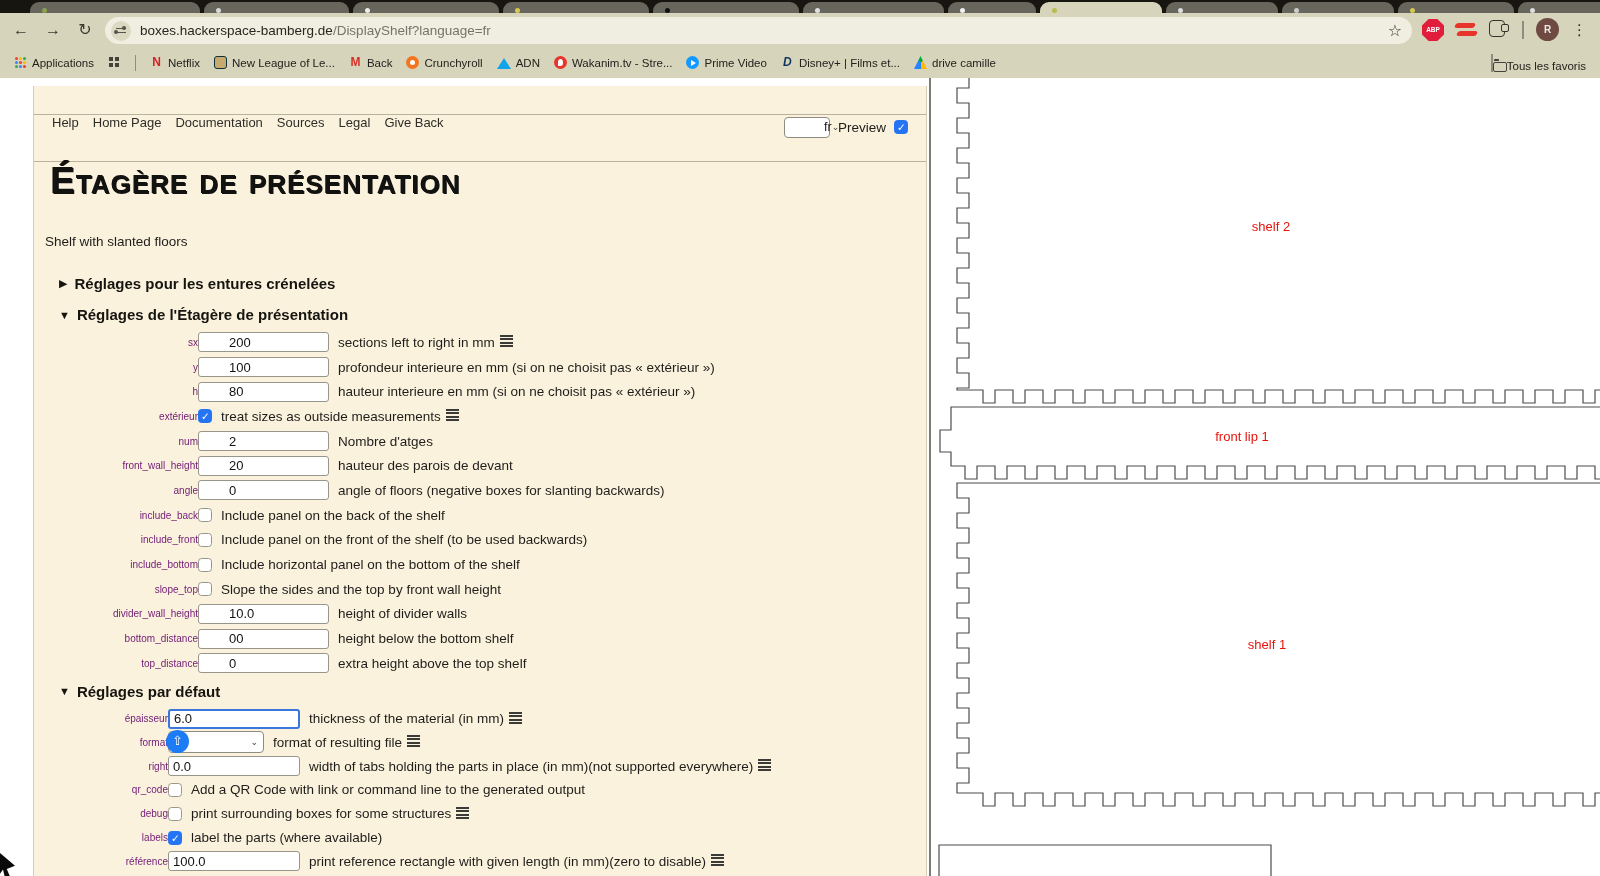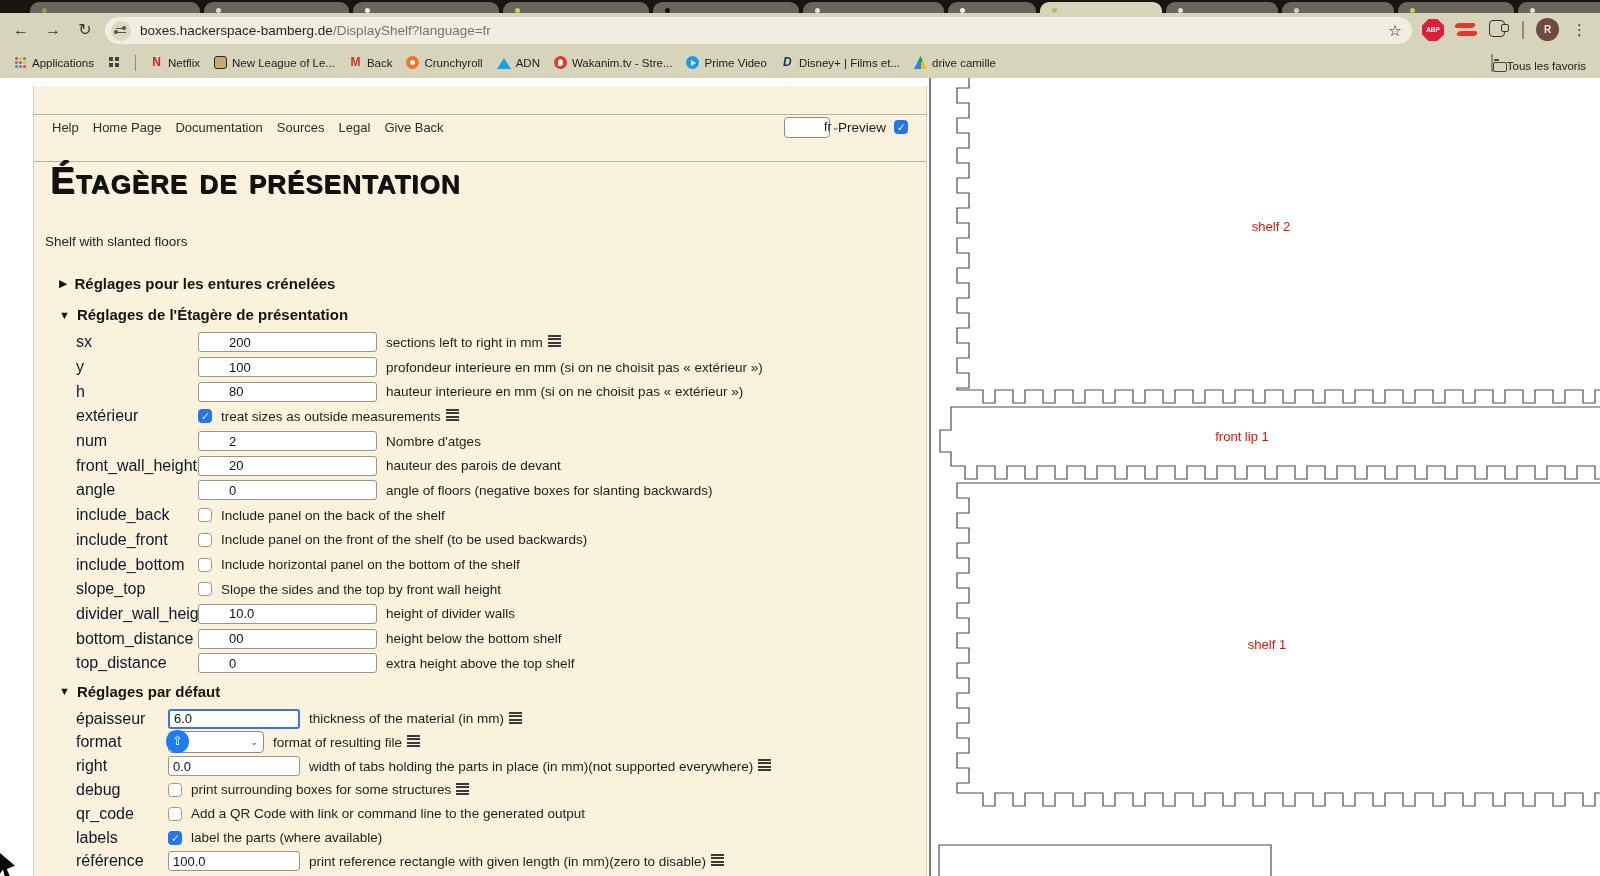--- a/index.html
+++ b/index.html
@@ -66,47 +66,47 @@
   .i-drive { background:conic-gradient(from 180deg,#2684fc 0 33%,#00ac47 33% 66%,#ffba00 66% 100%);
       clip-path:polygon(50% 0,100% 100%,0 100%); }
   .i-folder { width:14px; height:10px; border:1.5px solid #44423a; border-radius:2px; margin-top:2px; }
   .i-folder::before { content:""; position:absolute; left:0px; top:-4px; width:5px; height:2px; background:#44423a; border-radius:1px 1px 0 0; }
 
   
   .pagearea { position:absolute; left:0; top:78px; width:1600px; height:798px; background:#fff; }
   .container { position:absolute; left:33px; top:8px; width:894px; height:820px; background:#fbf2de;
                border-left:1px solid #d4cdb8; border-right:1px solid #d4cdb8; color:#1e1d1a; }
   .hr { position:absolute; left:0; width:100%; height:1px; background:#b9b29c; }
-  .topnav { position:absolute; left:18px; right:18px; top:29px; height:24px; display:flex; align-items:center; font-size:13px; }
+  .topnav { position:absolute; left:18px; right:18px; top:29px; height:24px; display:flex; font-size:13px; }
   .topnav .lnk { margin-right:14px; color:#2e2d28; cursor:pointer; }
   .nav-right { margin-left:auto; display:flex; align-items:center; gap:8px; }
   .select { background:#fff; border:1px solid #8e8c80; border-radius:4px; height:21px; font-size:12.5px;
             display:inline-flex; align-items:center; padding:0 5px; position:relative; color:#222; }
   .select .chev { margin-left:auto; font-size:9px; color:#444; }
   .sel-lang { width:32px;padding-left:39px; }
   .cb { width:14px; height:14px; border:1px solid #98968a; border-radius:3.5px; background:#fff; display:inline-block; position:relative; flex:0 0 auto; }
   .cb.on { background:#2574f4; border-color:#2574f4; }
   .cb.on::after { content:"✓"; position:absolute; left:2px; top:0px; font-size:10.5px; color:#fff; font-weight:bold; }
 
   .title { position:absolute; left:16px; top:74px; font-size:37px; font-weight:900; letter-spacing:1px;
            font-variant:small-caps; color:#121210; text-shadow:1px 1px 0 #121210; }
   .subtitle { position:absolute; left:11px; top:148px; font-size:13.5px; }
 
   .formwrap { position:absolute; left:0; top:182px; width:100%; }
   .sechead { display:flex; align-items:center; padding-left:25px; font-size:15px; font-weight:bold; height:31px; color:#151510; cursor:pointer; }
   .sechead .tri { font-size:11px; margin-right:7px; color:#151510; }
   .row { display:flex; align-items:center; padding-left:42px; }
   .sec-shelf .row { height:24.7px; }
   .sec-defaults .row { height:23.8px; }
-  .flabel { font-size:16px; color:#0f172a; }
+  .flabel { font-size:10px; color:#701a75;text-align:right; }
   .sec-shelf .flabel { width:122px; flex:0 0 auto; }
   .sec-defaults .flabel { width:92px; flex:0 0 auto; }
   .tinput { height:20px; border:1px solid #98968a; border-radius:3px; font-size:13px; padding:0 4px;
             background:#fff; color:#111; font-family:"Liberation Sans",sans-serif; }
-  .sec-shelf .tinput { width:179px;padding-left:30px; }
+  .sec-shelf .tinput { width:131px;padding-left:30px; }
   .sec-defaults .tinput { width:132px; }
   .tinput.focused { border:2px solid #3b75e0; }
   .fdesc { font-size:13.5px; margin-left:9px; white-space:nowrap; display:flex; align-items:center; }
   .burger { display:inline-block; width:13px; height:14px; margin-left:5px;
             background:repeating-linear-gradient(to bottom,#3a3a36 0 1.8px,transparent 1.8px 3.4px); cursor:pointer; }
   .sel-format { width:96px; height:22px; }
   .fmt-ext { position:absolute; left:-3px; top:-2px; width:23px; height:23px; border-radius:50%; background:#1c7cf5;
              color:#fff; font-size:13px; text-align:center; line-height:22px; }
 
   
@@ -392,32 +392,32 @@
           </div>
           <div class="row">
             <span class="flabel">right</span>
             <input class="tinput" value="0.0" style="">
             <span class="fdesc">
               <span>width of tabs holding the parts in place (in mm)(not supported everywhere)</span>
               <span class="burger"></span>
             </span>
           </div>
           <div class="row">
+            <span class="flabel">qr_code</span>
+            <span class="cb"></span>
+            <span class="fdesc">
+              <span>Add a QR Code with link or command line to the generated output</span>
+            </span>
+          </div>
+          <div class="row">
             <span class="flabel">debug</span>
             <span class="cb"></span>
             <span class="fdesc">
               <span>print surrounding boxes for some structures</span>
               <span class="burger"></span>
-            </span>
-          </div>
-          <div class="row">
-            <span class="flabel">qr_code</span>
-            <span class="cb"></span>
-            <span class="fdesc">
-              <span>Add a QR Code with link or command line to the generated output</span>
             </span>
           </div>
           <div class="row">
             <span class="flabel">labels</span>
             <span class="cb on"></span>
             <span class="fdesc">
               <span>label the parts (where available)</span>
             </span>
           </div>
           <div class="row">

